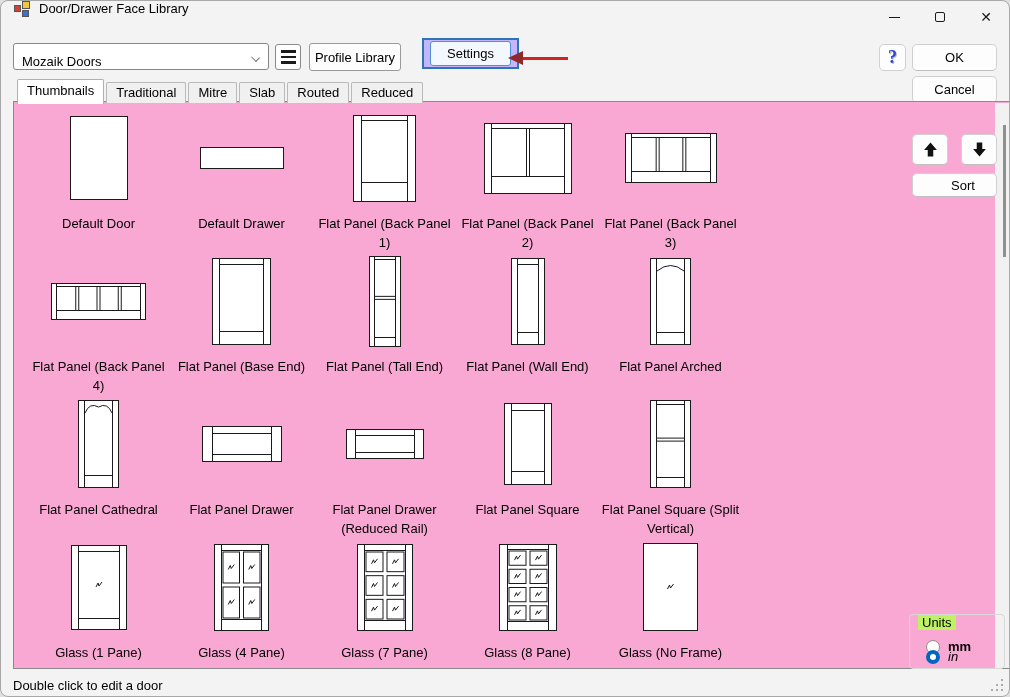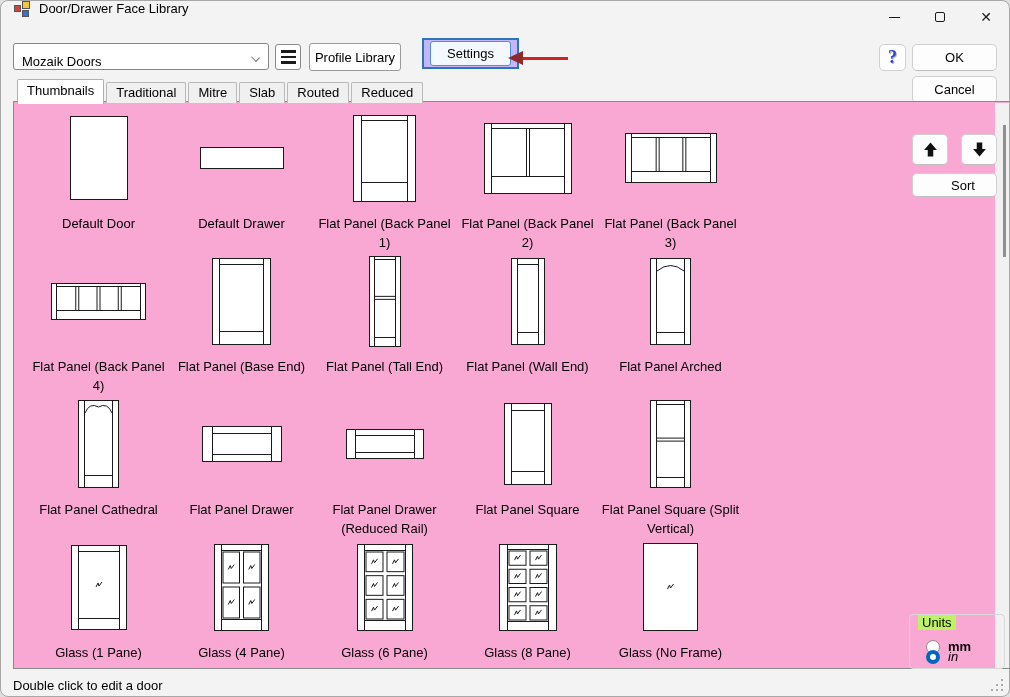--- a/index.html
+++ b/index.html
@@ -403,21 +403,21 @@
                 <path d="M 14.5 43.5 l 2 -4 l 1 3 l 3 -4"></path>
                 <rect x="30" y="31.666666666666668" width="17" height="19.666666666666668"></rect>
                 <path d="M 35.5 43.5 l 2 -4 l 1 3 l 3 -4"></path>
                 <rect x="9" y="55.333333333333336" width="17" height="19.666666666666668"></rect>
                 <path d="M 14.5 67.16666666666667 l 2 -4 l 1 3 l 3 -4"></path>
                 <rect x="30" y="55.333333333333336" width="17" height="19.666666666666668"></rect>
                 <path d="M 35.5 67.16666666666667 l 2 -4 l 1 3 l 3 -4"></path>
               </g>
             </svg>
           </div>
-          <div class="dlabel">Glass (6 Pane)</div>
+          <div class="dlabel">Glass (7 Pane)</div>
         </div>
         <div class="cell">
           <div class="thumb">
             <svg width="58" height="87" viewBox="0 0 58 87">
               <g fill="none" stroke="#1a1a1a" stroke-width="1">
                 <rect x="0.5" y="0.5" width="57" height="86" fill="#fff"></rect>
                 <line x1="8.5" y1="0.5" x2="8.5" y2="86.5"></line>
                 <line x1="49.5" y1="0.5" x2="49.5" y2="86.5"></line>
                 <line x1="8.5" y1="5.5" x2="49.5" y2="5.5"></line>
                 <line x1="8.5" y1="77.5" x2="49.5" y2="77.5"></line>

